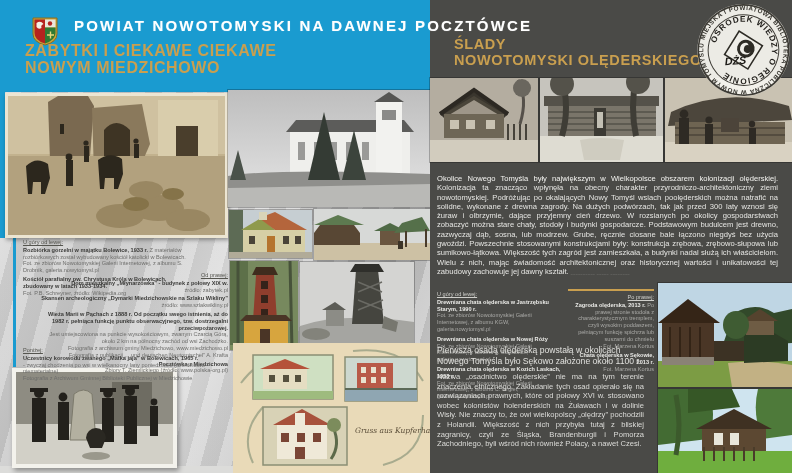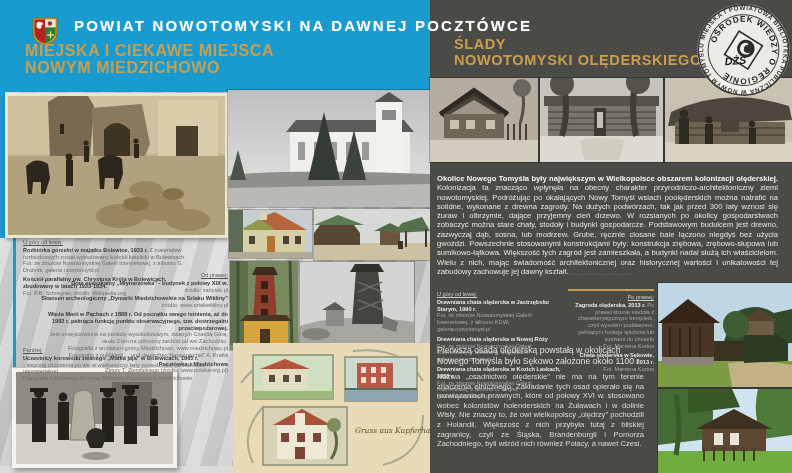--- a/index.html
+++ b/index.html
@@ -37,21 +37,21 @@
   .cap.right{text-align:right;}
   
   .right-panel{position:absolute;left:430px;top:0;width:362px;height:473px;background:var(--panel-dark);color:#e2e2e0;}
   .r-cap{position:absolute;font-size:5.6px;line-height:6.8px;color:#aaaaa7;}
   .r-cap .t{font-weight:700;color:#e9e9e6;}
   .r-cap .lbl{text-decoration:underline;color:#cfcfcb;display:block;margin-bottom:1px;}
   .r-cap.rt{text-align:right;}
   .gold-rule{position:absolute;left:138px;top:289px;width:86px;height:2px;background:var(--gold);}
   .para{position:absolute;text-align:justify;}
   .para1{left:7px;top:174px;width:341px;font-size:7.6px;line-height:9.3px;color:#e6e6e3;}
-  .para1 .lead{font-weight:700;color:#f4f4f1;}
+  .para1 .lead{font-weight:400;color:#f4f4f1;}
   .tiny-note{font-size:3.5px;color:#8f8f8c;letter-spacing:.5px;}
   .para2{left:7px;top:345px;width:207px;font-size:8.6px;line-height:11px;color:#e0e0dd;text-align:left;}
   .para3{left:7px;top:372px;width:207px;font-size:7.6px;line-height:9.6px;color:#dcdcd9;}
   .seal{position:absolute;left:264px;top:1px;z-index:40;transform:rotate(14deg);}
 </style>
 </head>
 <body>
 
 <div class="poster">
 
@@ -67,21 +67,21 @@
         <path d="M2.5,2.5 h10.5 v24 q-10.5,-3 -10.5,-10.5 z" fill="#b5231f"></path>
         <path d="M13,2.5 h10.5 v8 h-10.5 z" fill="#e9e6da"></path>
         <path d="M13,10.5 h10.5 v5.5 q0,7 -10.5,10.5 z" fill="#2f7a33"></path>
         <path d="M4.5,6 q4,-3 7,1 q-3,1 -2,4 q-3,2 -5,-1 z" fill="#f2efe4"></path>
         <circle cx="18" cy="6.5" r="2.2" fill="#b5231f"></circle>
         <path d="M15,18 h7 M18.5,14.5 v7" stroke="#e9d77a" stroke-width="1.4"></path>
       </svg>
     </div>
 
     <div class="sub sub-left">
-      <div>MIEJSKA I CIEKAWE MIEJSCA</div>
+      <div>ZABYTKI I CIEKAWE CIEKAWE</div>
       <div>NOWYM MIEDZICHOWO</div>
     </div>
 
     <div class="photo old-border" style="left:5px;top:93px;width:217px;height:139px;">
       <svg width="217" height="139" viewBox="0 0 217 139">
         <rect width="217" height="139" fill="#c2b28e"></rect>
         <rect y="0" width="217" height="58" fill="#cfc1a0"></rect>
         <path d="M150,4 h60 v70 h-60 z" fill="#d9cdac"></path>
         <path d="M168,30 h22 v44 h-22 z" fill="#4a3e2c"></path>
         <path d="M40,6 l10,-6 h30 l6,10 -4,50 -40,4 z" fill="#7a6950"></path>

